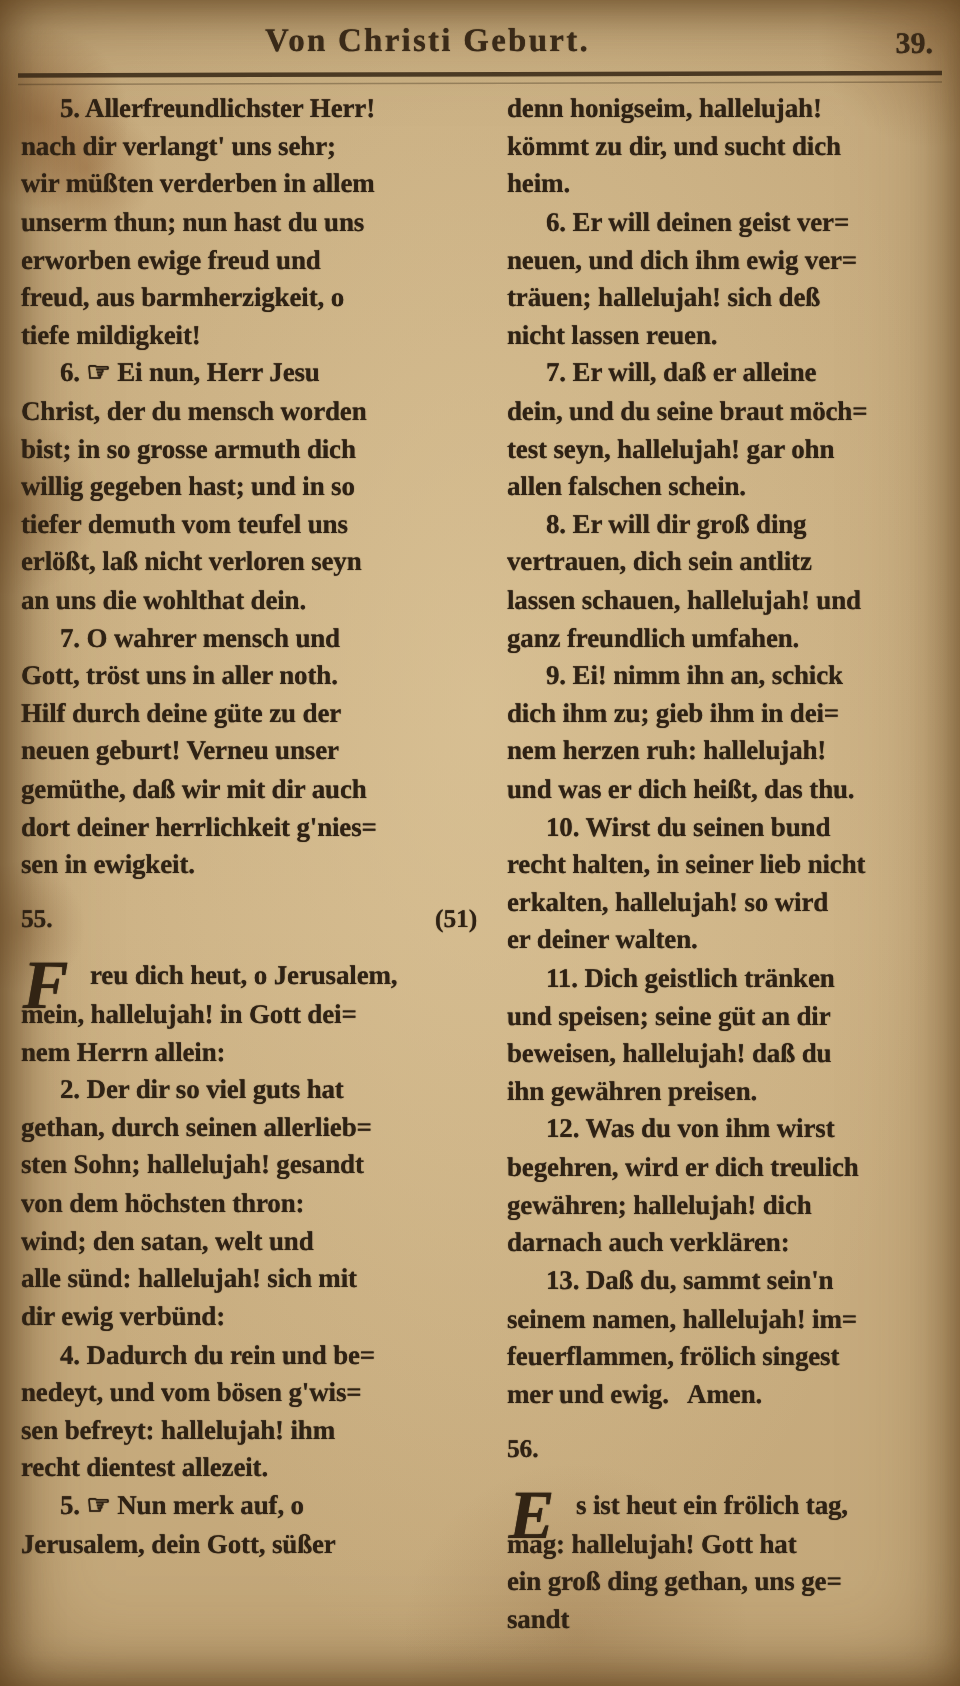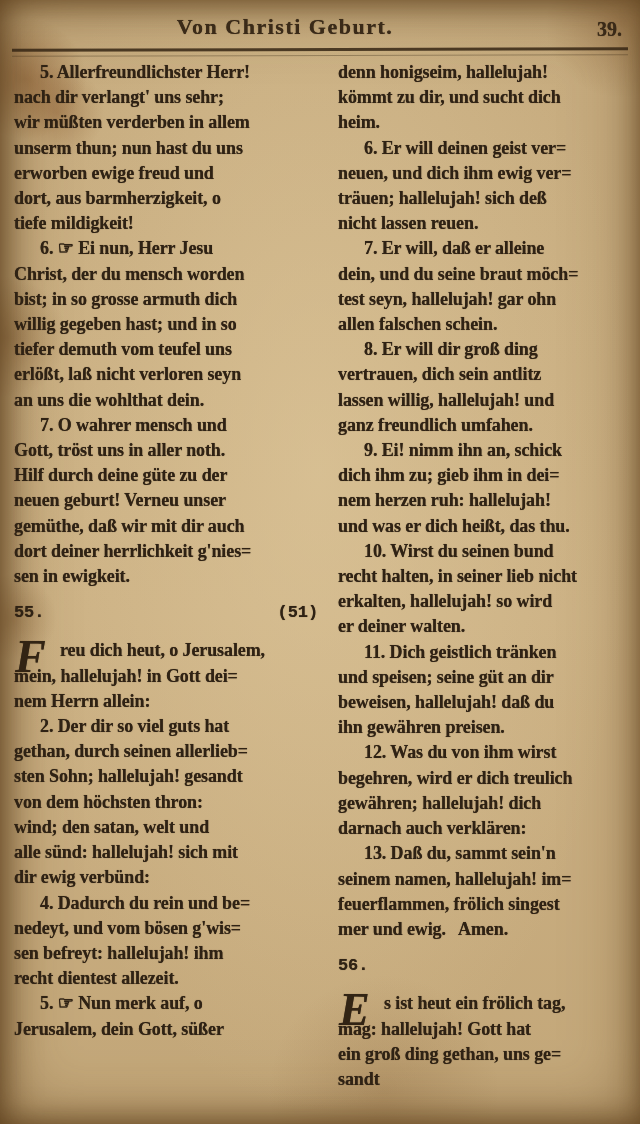--- a/index.html
+++ b/index.html
@@ -48,21 +48,21 @@
     position:absolute;top:60px;left:14px;width:618px;
     display:flex;gap:20px;
   }
   .col{width:304px;flex:0 0 304px;}
   .line{
     font-size:18px;line-height:25.2px;font-weight:bold;
     white-space:pre;position:relative;letter-spacing:-0.1px;
   }
   .indent{ padding-left:26px; }
   .cont{ padding-left:56px; }
-  .numline{ display:flex;justify-content:space-between;font-size:17px;font-family:Liberation Mono, monospace; }
+  .numline{ display:flex;justify-content:space-between;font-size:17px; }
   .gt1{ margin-top:11px; }
   .gt2{ margin-top:13px; }
   .dropline{ padding-left:46px; }
   .dropcap{
     position:absolute;left:1px;top:-3px;
     font-size:46px;line-height:44px;font-style:italic;font-weight:bold;
     color:#32241402;color:#322414;
   }
   .catchword{ text-align:left;padding-right:6px; }
 </style>
@@ -75,21 +75,21 @@
     <div class="pagenum ink">39.</div>
   </div>
   <div class="rule"></div>
   <div class="cols">
     <div class="col ink" id="col-left">
         <div class="line indent"><span>5. Allerfreundlichster Herr!</span></div>
         <div class="line "><span>nach dir verlangt' uns sehr;</span></div>
         <div class="line "><span>wir müßten verderben in allem</span></div>
         <div class="line "><span>unserm thun; nun hast du uns</span></div>
         <div class="line "><span>erworben ewige freud und</span></div>
-        <div class="line "><span>dort, aus barmherzigkeit, o</span></div>
+        <div class="line "><span>freud, aus barmherzigkeit, o</span></div>
         <div class="line "><span>tiefe mildigkeit!</span></div>
         <div class="line indent"><span>6. ☞ Ei nun, Herr Jesu</span></div>
         <div class="line "><span>Christ, der du mensch worden</span></div>
         <div class="line "><span>bist; in so grosse armuth dich</span></div>
         <div class="line "><span>willig gegeben hast; und in so</span></div>
         <div class="line "><span>tiefer demuth vom teufel uns</span></div>
         <div class="line "><span>erlößt, laß nicht verloren seyn</span></div>
         <div class="line "><span>an uns die wohlthat dein.</span></div>
         <div class="line indent"><span>7. O wahrer mensch und</span></div>
         <div class="line "><span>Gott, tröst uns in aller noth.</span></div>
@@ -123,21 +123,21 @@
         <div class="line indent"><span>6. Er will deinen geist ver=</span></div>
         <div class="line "><span>neuen, und dich ihm ewig ver=</span></div>
         <div class="line "><span>träuen; hallelujah! sich deß</span></div>
         <div class="line "><span>nicht lassen reuen.</span></div>
         <div class="line indent"><span>7. Er will, daß er alleine</span></div>
         <div class="line "><span>dein, und du seine braut möch=</span></div>
         <div class="line "><span>test seyn, hallelujah! gar ohn</span></div>
         <div class="line "><span>allen falschen schein.</span></div>
         <div class="line indent"><span>8. Er will dir groß ding</span></div>
         <div class="line "><span>vertrauen, dich sein antlitz</span></div>
-        <div class="line "><span>lassen willig, hallelujah! und</span></div>
+        <div class="line "><span>lassen schauen, hallelujah! und</span></div>
         <div class="line "><span>ganz freundlich umfahen.</span></div>
         <div class="line indent"><span>9. Ei! nimm ihn an, schick</span></div>
         <div class="line "><span>dich ihm zu; gieb ihm in dei=</span></div>
         <div class="line "><span>nem herzen ruh: hallelujah!</span></div>
         <div class="line "><span>und was er dich heißt, das thu.</span></div>
         <div class="line indent"><span>10. Wirst du seinen bund</span></div>
         <div class="line "><span>recht halten, in seiner lieb nicht</span></div>
         <div class="line "><span>erkalten, hallelujah! so wird</span></div>
         <div class="line "><span>er deiner walten.</span></div>
         <div class="line indent"><span>11. Dich geistlich tränken</span></div>

